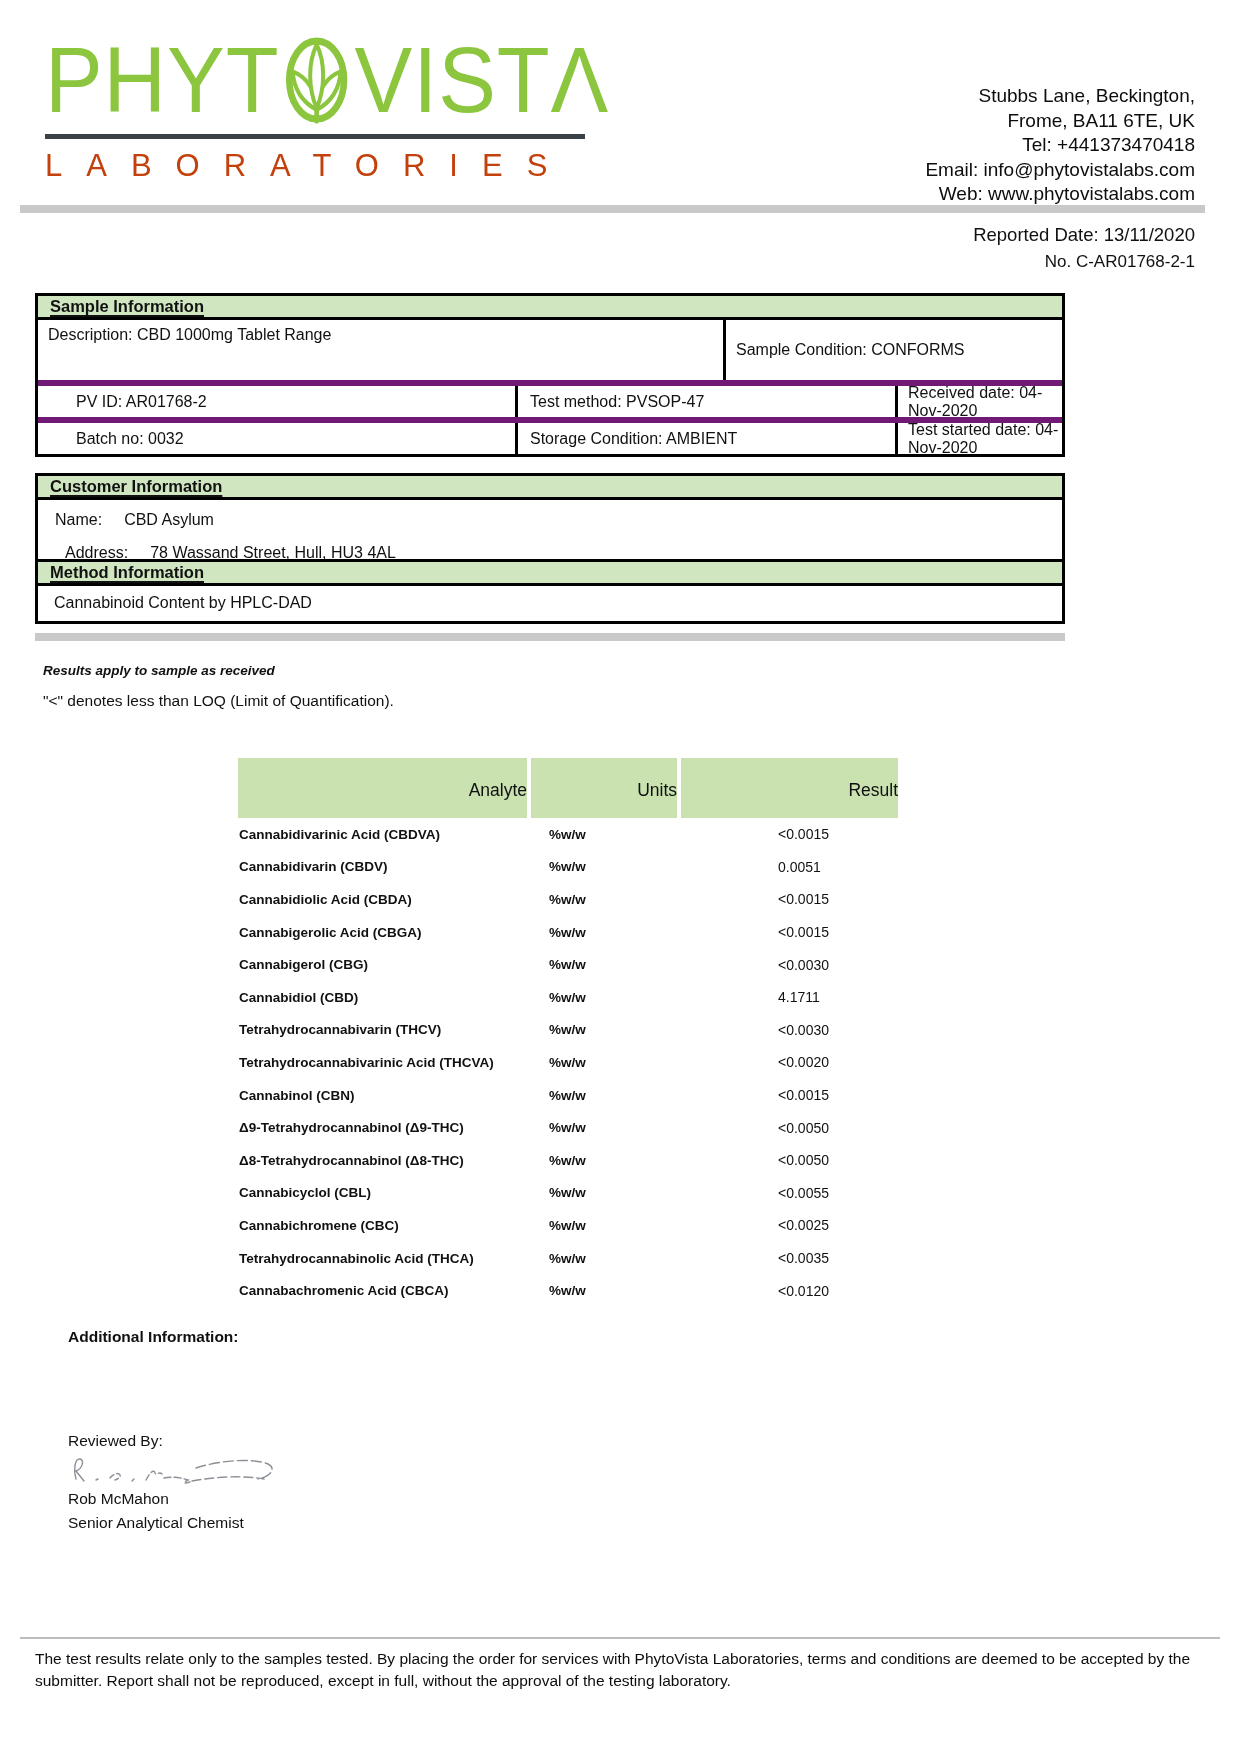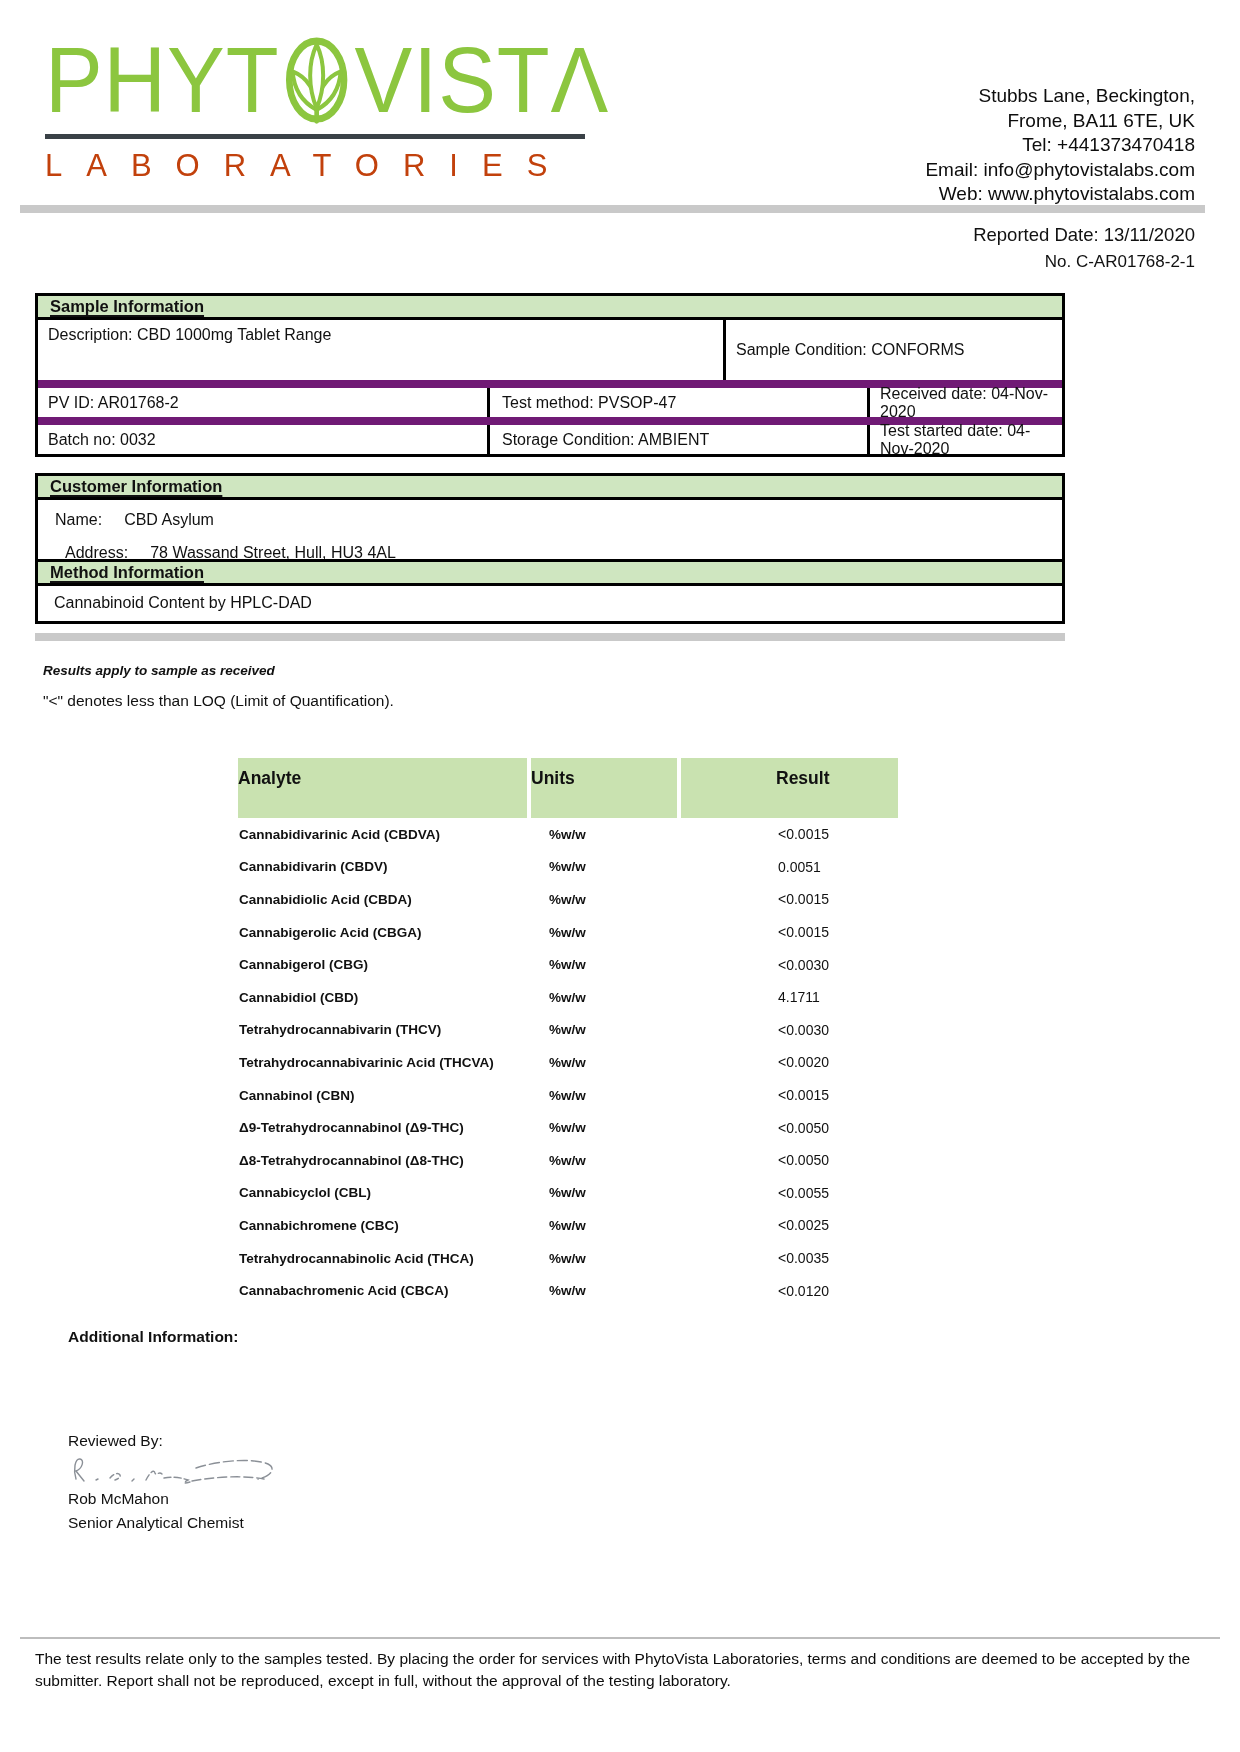--- a/index.html
+++ b/index.html
@@ -25,21 +25,21 @@
 
   
   .info-box { position:absolute; left:35px; width:1030px; border:3px solid #000; background:#fff; }
   .sec-bar { background:#CFE6C0; border-bottom:3px solid #000; height:24px; display:flex; align-items:center; padding-left:12px; }
   .sec-bar span { font-size:16.5px; font-weight:700; text-decoration:underline; text-decoration-thickness:2px; text-underline-offset:3px; }
 
   .box-sample { top:293px; }
   .srow-a { display:flex; height:60px; }
   .srow-a .c1 { width:688px; border-right:3px solid #000; padding:6px 10px; font-size:16px; }
   .srow-a .c2 { flex:1; display:flex; align-items:center; padding-left:10px; font-size:16px; }
-  .srow { display:flex; height:37px; border-top:8px solid #701a75; }
+  .srow { display:flex; height:37px; border-top:6px solid #701a75;padding-left:28px; }
   .srow .c1 { width:452px; border-right:3px solid #000; display:flex; align-items:center; padding-left:10px; font-size:16px; }
   .srow .c2 { width:380px; border-right:3px solid #000; display:flex; align-items:center; padding-left:12px; font-size:16px; }
   .srow .c3 { flex:1; display:flex; align-items:center; padding-left:10px; font-size:16px; }
 
   .box-customer { top:473px; }
   .cust-body { padding:7px 12px 10px 17px; font-size:16px; }
   .cust-line { margin-top:4px; }
   .cust-line + .cust-line { margin-top:15px;margin-left:10px; }
   .cust-line .val { margin-left:22px; }
 
@@ -47,21 +47,21 @@
   .method-body { padding:8px 12px 9px 16px; font-size:16px; }
 
   .gray-bar-2 { position:absolute; left:35px; top:633px; width:1030px; height:8px; background:#c9c9c9; }
 
   .note-italic { position:absolute; left:43px; top:663px; font-size:13.5px; font-weight:700; font-style:italic; }
   .note-loq { position:absolute; left:43px; top:692px; font-size:15.5px; }
 
   
   .results { position:absolute; left:238px; top:758px; width:660px; }
   .r-head { display:flex; gap:4px; height:60px; }
-  .r-head .hc { background:#C9E2B0; font-size:17.5px; font-weight:700; text-align:left; padding-top:10px; }
+  .r-head .hc { background:#C9E2B0; font-size:17.5px; font-weight:400; text-align:right; padding-top:22px; }
   .hc-analyte { width:289px; }
   .hc-units { width:146px; }
   .hc-result { width:217px; padding-left:95px; }
   .r-row { display:flex; gap:4px; height:32.6px; align-items:center; }
   .r-row .ca { width:289px; font-size:13.5px; font-weight:700; padding-left:1px; }
   .r-row .cu { width:146px; font-size:13.5px; font-weight:700; padding-left:18px; }
   .r-row .cr { width:217px; font-size:14px; padding-left:97px; }
 
   .additional { position:absolute; left:68px; top:1328px; font-size:15.5px; font-weight:700; }
 

